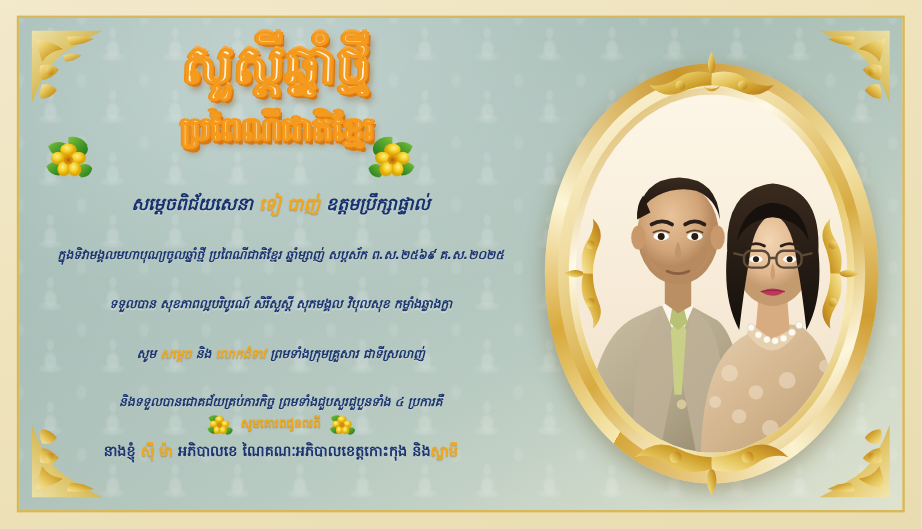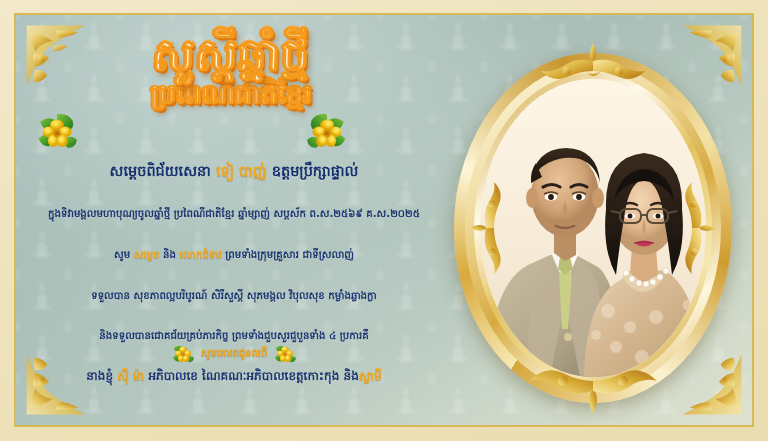--- a/index.html
+++ b/index.html
@@ -80,21 +80,21 @@
        2px 0 0 #f0921b,
       -2px 0 0 #f0921b,
        0 2px 0 #e07f14,
        0 -2px 0 #f8a93a,
        3px 3px 0 #d9760f,
        4px 5px 6px rgba(120,60,0,.45);
     -webkit-text-stroke:1px #f49a1d;
     transform:skewX(-2deg);
   }
   #title-sub {
-    margin-top:1px;
+    margin-top:15px;
     font-size:27px;
     font-weight:bold;
     color:#fdf3dd;
     text-shadow:
        2px 0 0 #f0921b,
       -2px 0 0 #f0921b,
        0 2px 0 #e07f14,
        0 -1px 0 #f8a93a,
        3px 3px 0 #d9760f,
        3px 4px 5px rgba(120,60,0,.45);
@@ -105,20 +105,21 @@
   .flower { position:absolute; width:46px; height:40px; }
   .flower svg { width:100%; height:100%; }
   #flower-left  { left:18px;  top:96px; }
   #flower-right { left:288px; top:96px; transform:scaleX(-1); }
 
   
   #text-col {
     position:absolute; left:16px; top:145px; width:404px;
     text-align:center;
     color:#1b3370;
+    font-style:italic;
   }
   .lead {
     font-size:14.5px;
     font-weight:bold;
     line-height:1.55;
     color:#17306e;
     text-shadow:0 1px 0 rgba(255,255,255,.35);
   }
   .hl { color:#f2a81c; text-shadow:0 1px 1px rgba(120,70,0,.35); }
 
@@ -320,25 +321,25 @@
     <div id="text-col">
 
       <div class="lead khmer">
         <span>សម្តេចពិជ័យសេនា </span><span class="hl">ទៀ បាញ់</span><span> ឧត្តមប្រឹក្សាផ្ទាល់</span>
       </div>
 
 
       <div id="body-text">
         <div class="body-line khmer">ក្នុងទិវាមង្គលមហាបុណ្យចូលឆ្នាំថ្មី ប្រពៃណីជាតិខ្មែរ ឆ្នាំម្សាញ់ សប្តស័ក ព.ស.២៥៦៩ គ.ស.២០២៥</div>
 
+        <div class="body-line khmer">ទទួលបាន សុខភាពល្អបរិបូរណ៍ សិរីសួស្តី សុភមង្គល វិបុលសុខ កម្លាំងឆ្លាងក្លា</div>
+
         <div class="body-line khmer">
           <span>សូម </span><span class="hl">សម្តេច</span><span> និង </span><span class="hl">លោកជំទាវ</span><span> ព្រមទាំងក្រុមគ្រួសារ ជាទីស្រលាញ់</span>
         </div>
-
-        <div class="body-line khmer">ទទួលបាន សុខភាពល្អបរិបូរណ៍ សិរីសួស្តី សុភមង្គល វិបុលសុខ កម្លាំងឆ្លាងក្លា</div>
         <div class="body-line khmer">និងទទួលបានជោគជ័យគ្រប់ភារកិច្ច ព្រមទាំងជួបសួរជួបួនទាំង ៤ ប្រការគឺ</div>
       </div>
     </div>
 
     <div id="closing-row">
       <span class="mini-flower">
         <svg viewBox="0 0 60 52">
           <path d="M8 14 Q18 6 28 12 Q32 20 24 26 Q12 26 8 14 Z" fill="url(#leafg)"></path>
           <path d="M6 36 Q14 28 24 32 Q28 40 20 46 Q10 46 6 36 Z" fill="url(#leafg)"></path>
           <path d="M40 36 Q50 30 56 38 Q54 48 44 48 Q38 44 40 36 Z" fill="url(#leafg)"></path>

